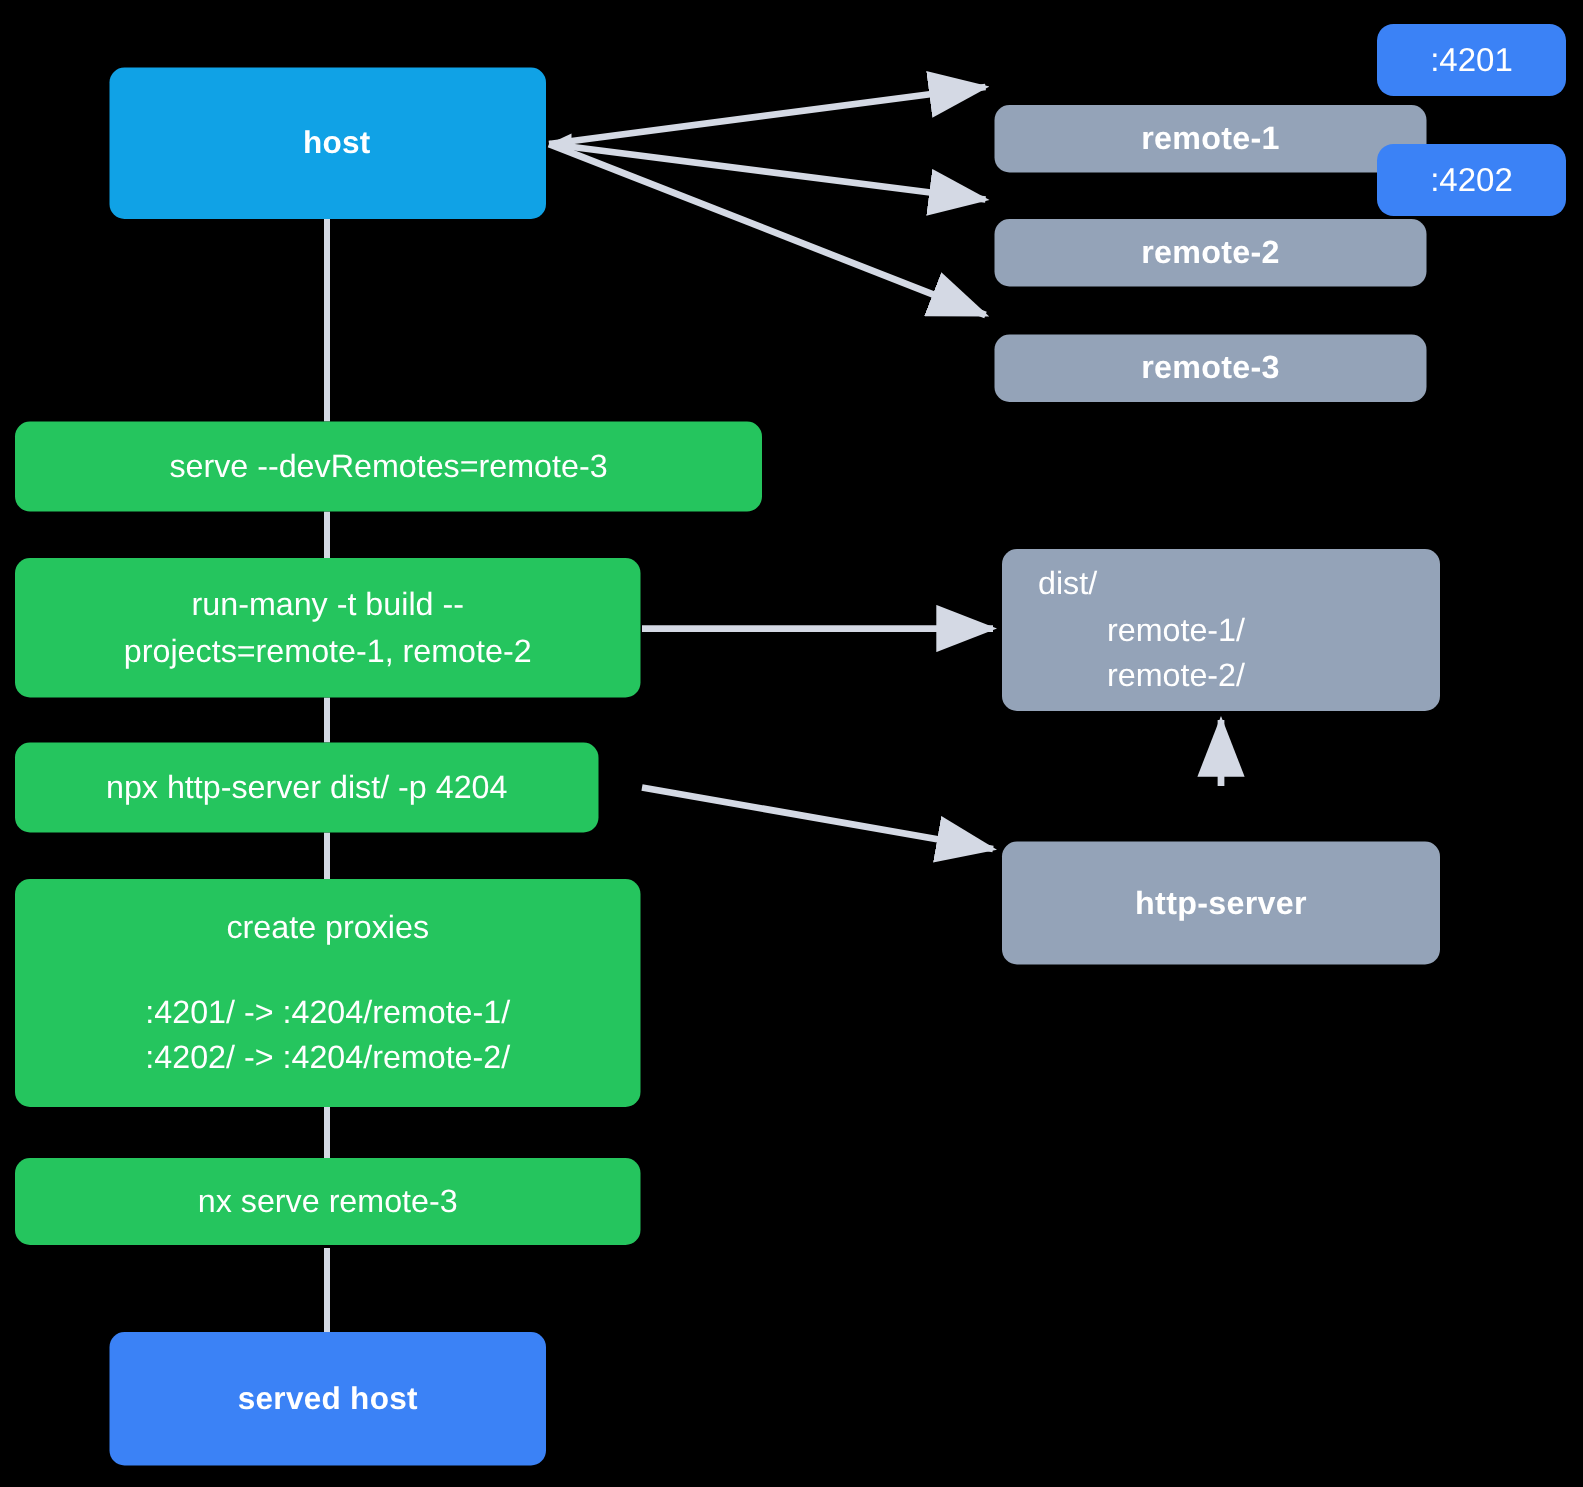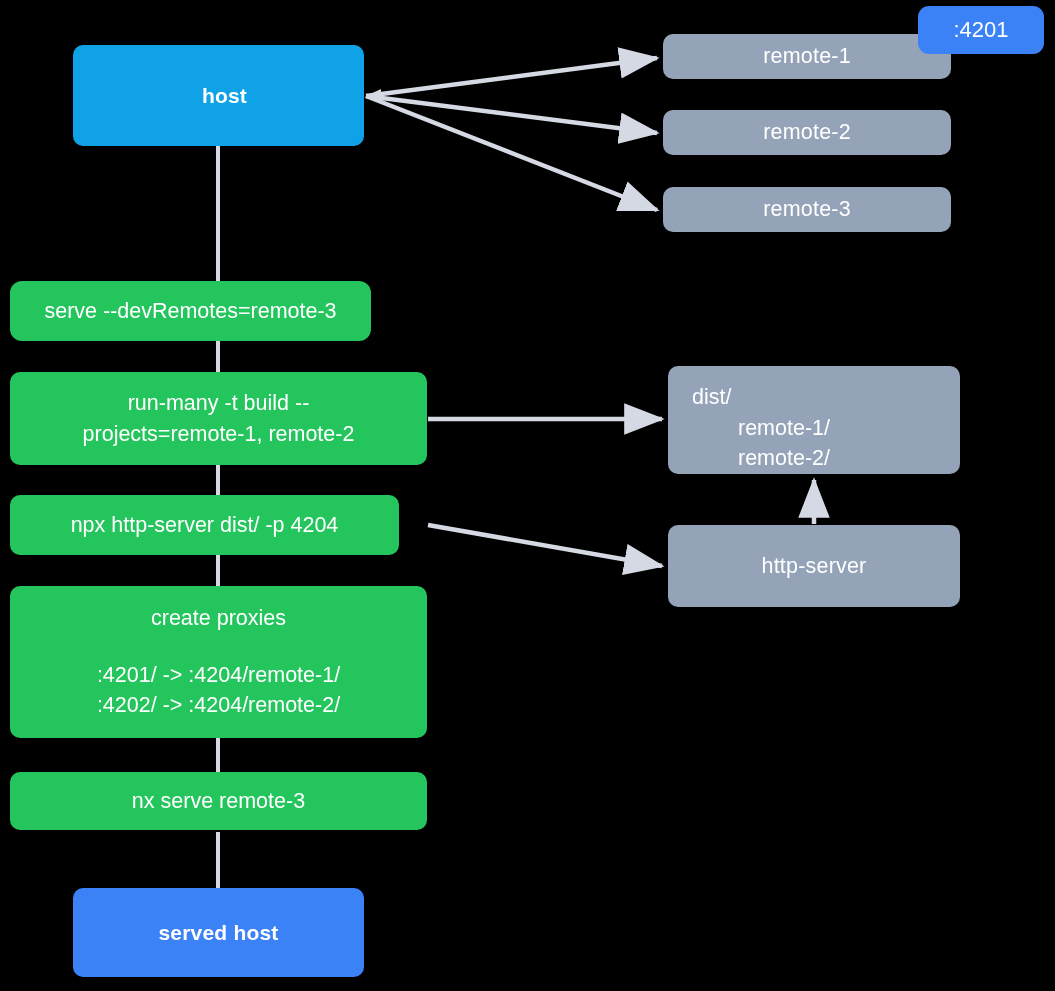--- a/index.html
+++ b/index.html
@@ -58,35 +58,36 @@
   .node-cmd {
     background: #25c55e;
     font-weight: normal;
     font-size: 21.5px;
   }
   .node-gray {
     background: #94a3b8;
     font-size: 21.5px;
   }
   .node-gray.bold {
-    font-weight: normal;
+    font-weight: bold;
     letter-spacing: 0.2px;
+    margin-top: 36px;
   }
   .node-badge {
     background: #3b82f6;
     font-size: 22px;
     font-weight: normal;
     border-radius: 11px;
     z-index: 4;
   }
   .cmd-line { display: block; }
   .cmd-gap { height: 26px; }
   .dist-body {
     align-items: flex-start;
-    justify-content: flex-end;
+    justify-content: center;
     text-align: left;
     padding-left: 24px;
   }
   .dist-line { display: block; white-space: pre; }
   .indent { padding-left: 46px; }
 </style>
 </head>
 <body>
 
 <div id="diagram">
@@ -124,33 +125,36 @@
     </g>
   </svg>
 
   <div class="node node-host" style="left:73px; top:45px; width:291px; height:101px;">
     <span>host</span>
   </div>
 
   <div class="node node-gray bold" style="left:663px; top:34px; width:288px; height:45px;">
     <span>remote-1</span>
   </div>
-  <div class="node node-badge" style="left:918px; top:6px; width:126px; height:48px;align-items:center;">
+  <div class="node node-badge" style="left:918px; top:16px; width:126px; height:48px;align-items:center;">
     <span>:4201</span>
   </div>
 
   <div class="node node-gray bold" style="left:663px; top:110px; width:288px; height:45px;">
     <span>remote-2</span>
   </div>
+  <div class="node node-badge" style="left:918px; top:96px; width:126px; height:48px;">
+    <span>:4202</span>
+  </div>
 
   <div class="node node-gray bold" style="left:663px; top:187px; width:288px; height:45px;">
     <span>remote-3</span>
   </div>
 
-  <div class="node node-cmd" style="left:10px; top:281px; width:361px; height:60px;border-radius:12px;">
+  <div class="node node-cmd" style="left:10px; top:281px; width:498px; height:60px;">
     <span class="cmd-line">serve --devRemotes=remote-3</span>
   </div>
 
   <div class="node node-cmd" style="left:10px; top:372px; width:417px; height:93px;">
     <span class="cmd-line">run-many -t build --</span>
     <span class="cmd-line">projects=remote-1, remote-2</span>
   </div>
 
   <div class="node node-cmd" style="left:10px; top:495px; width:389px; height:60px;">
     <span class="cmd-line">npx http-server dist/ -p 4204</span>

